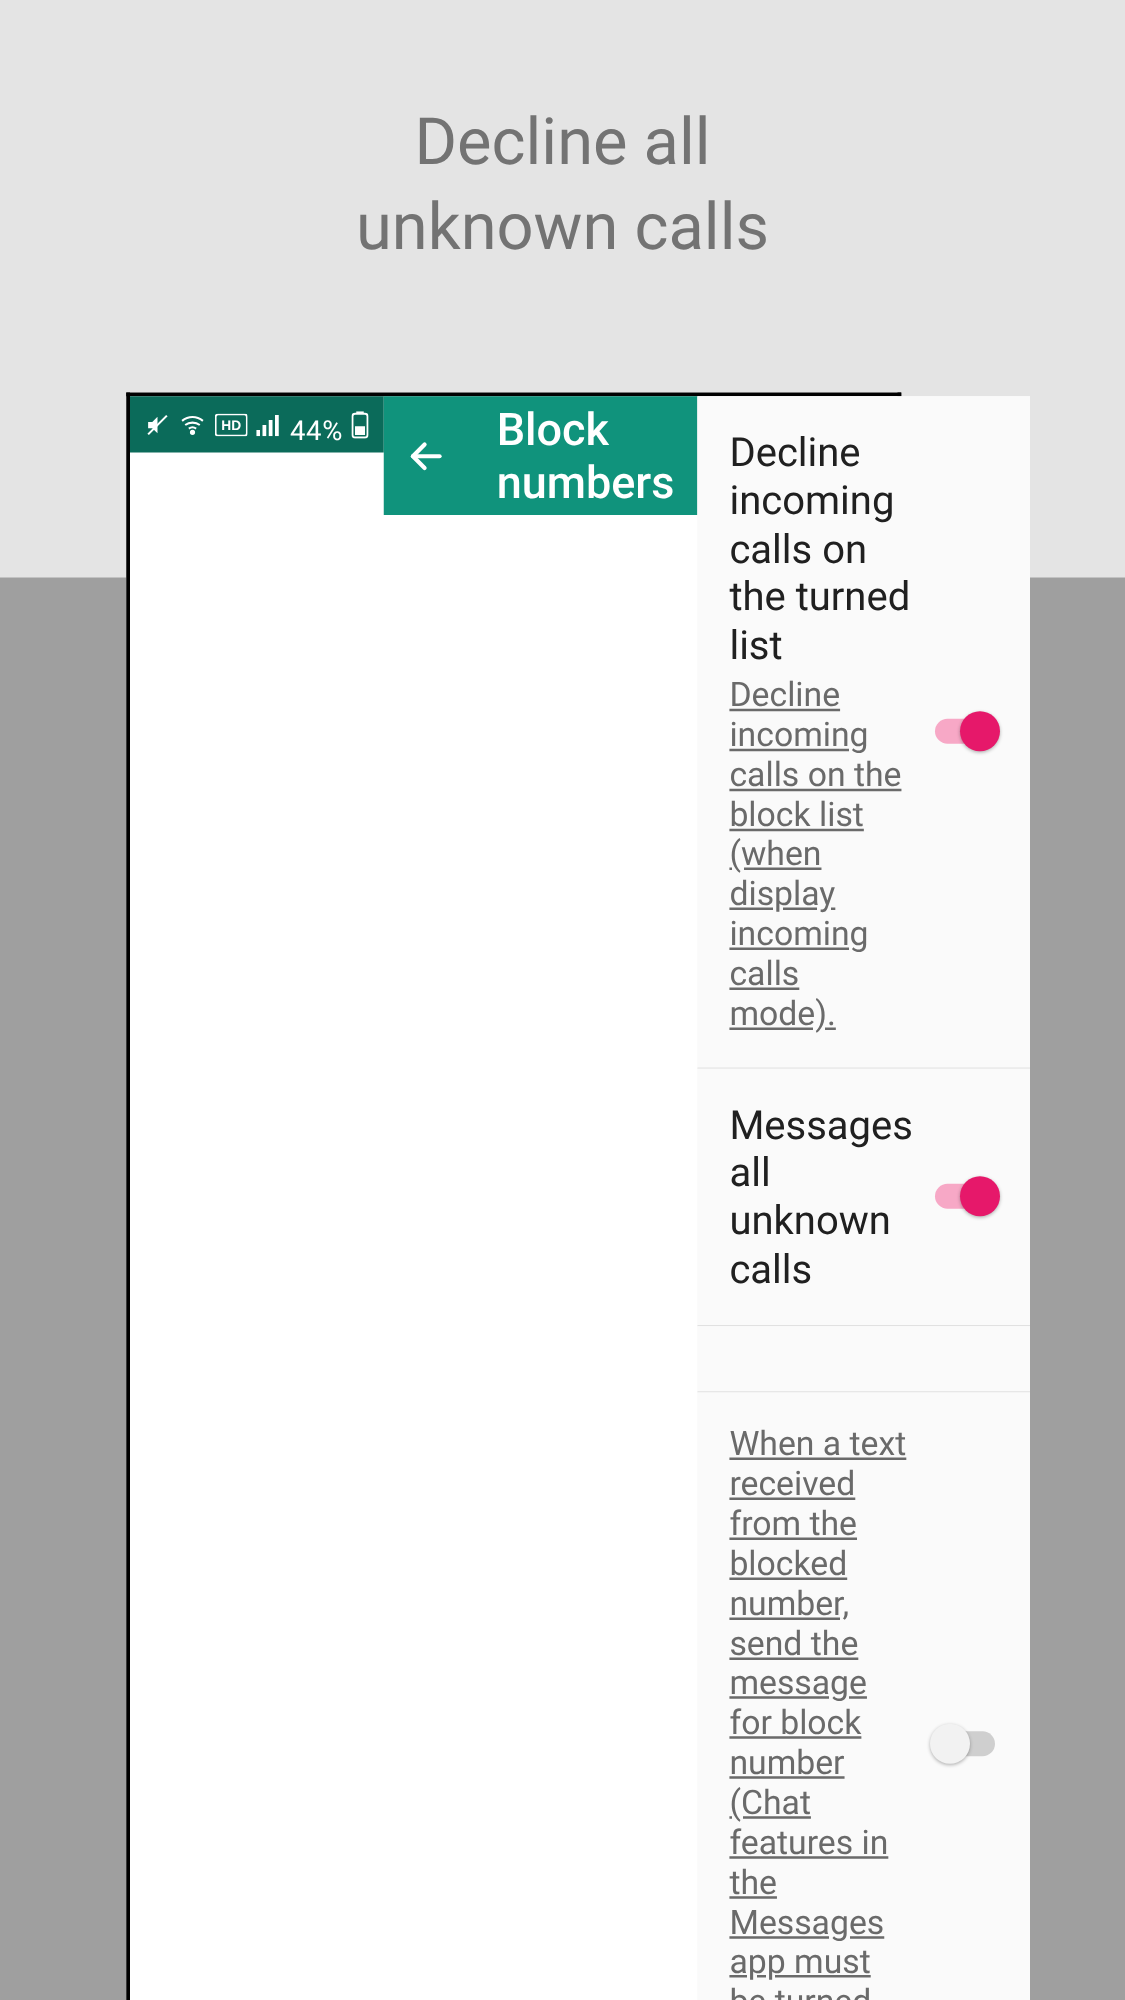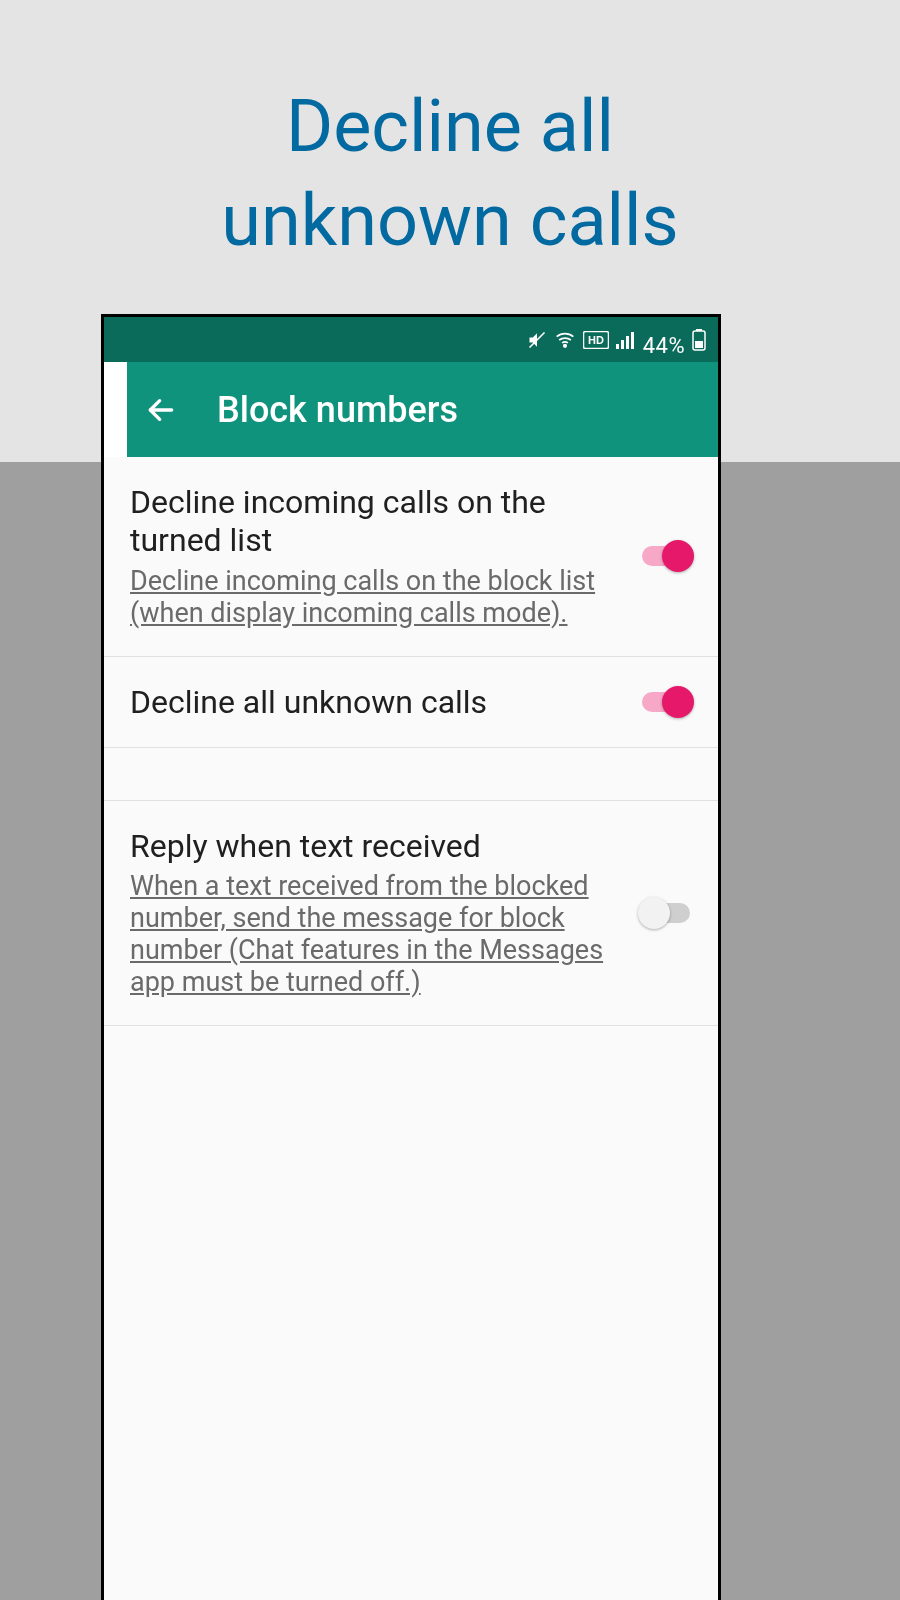--- a/index.html
+++ b/index.html
@@ -18,36 +18,36 @@
     top: 462px;
     bottom: 0;
     background: #9f9f9f;
   }
   .promo-title {
     position: absolute;
     top: 80px;
     left: 0;
     right: 0;
     text-align: center;
-    color: #0369a1;
-    font-size: 72px;
+    color: #737373;
+    font-size: 52px;
     line-height: 1.3;
     font-weight: 400;
   }
   .phone {
     position: absolute;
     top: 314px;
     left: 101px;
     width: 620px;
     height: 1286px;
     background: #fff;
     border: 3px solid #000;
     border-bottom: none;
     display: flex;
-    flex-direction: column;
+    flex-direction: row;
   }
   .statusbar {
     height: 45px;
     background: #0b6b5a;
     display: flex;
     justify-content: flex-end;
     align-items: center;
     padding: 0 12px;
     gap: 7px;
     color: #fff;
@@ -55,21 +55,20 @@
   }
   .statusbar .sb-icon { display:inline-flex; align-items:center; }
   .statusbar .battery-text { font-size: 22px; letter-spacing: 0.5px; margin-top: 12px; }
   .appbar {
     height: 95px;
     background: #10937c;
     display: flex;
     align-items: center;
     padding: 0 18px;
     gap: 40px;
-    margin-left: 23px;
   }
   .appbar .back { color:#fff; display:flex; align-items:center; }
   .appbar-title {
     color: #fff;
     font-size: 36px;
     font-weight: 500;
   }
   .list { flex: 1; background: #fafafa; }
   .row {
     display: flex;
@@ -188,36 +187,35 @@
         <div class="row-sub">Decline incoming calls on the block list (when display incoming calls mode).</div>
       </div>
       <div class="toggle on">
         <div class="toggle-track"></div>
         <div class="toggle-thumb"></div>
       </div>
     </div>
 
     <div class="row">
       <div class="row-text">
-        <div class="row-title no-sub">Decline all unknown calls</div>
+        <div class="row-title no-sub">Messages all unknown calls</div>
       </div>
       <div class="toggle on">
         <div class="toggle-track"></div>
         <div class="toggle-thumb"></div>
       </div>
     </div>
 
     <div class="row">
       <div class="row-text">
       </div>
     </div>
 
     <div class="row">
       <div class="row-text">
-        <div class="row-title">Reply when text received</div>
         <div class="row-sub">When a text received from the blocked number, send the message for block number (Chat features in the Messages app must be turned off.)</div>
       </div>
       <div class="toggle off">
         <div class="toggle-track"></div>
         <div class="toggle-thumb"></div>
       </div>
     </div>
 
   </div>
 

